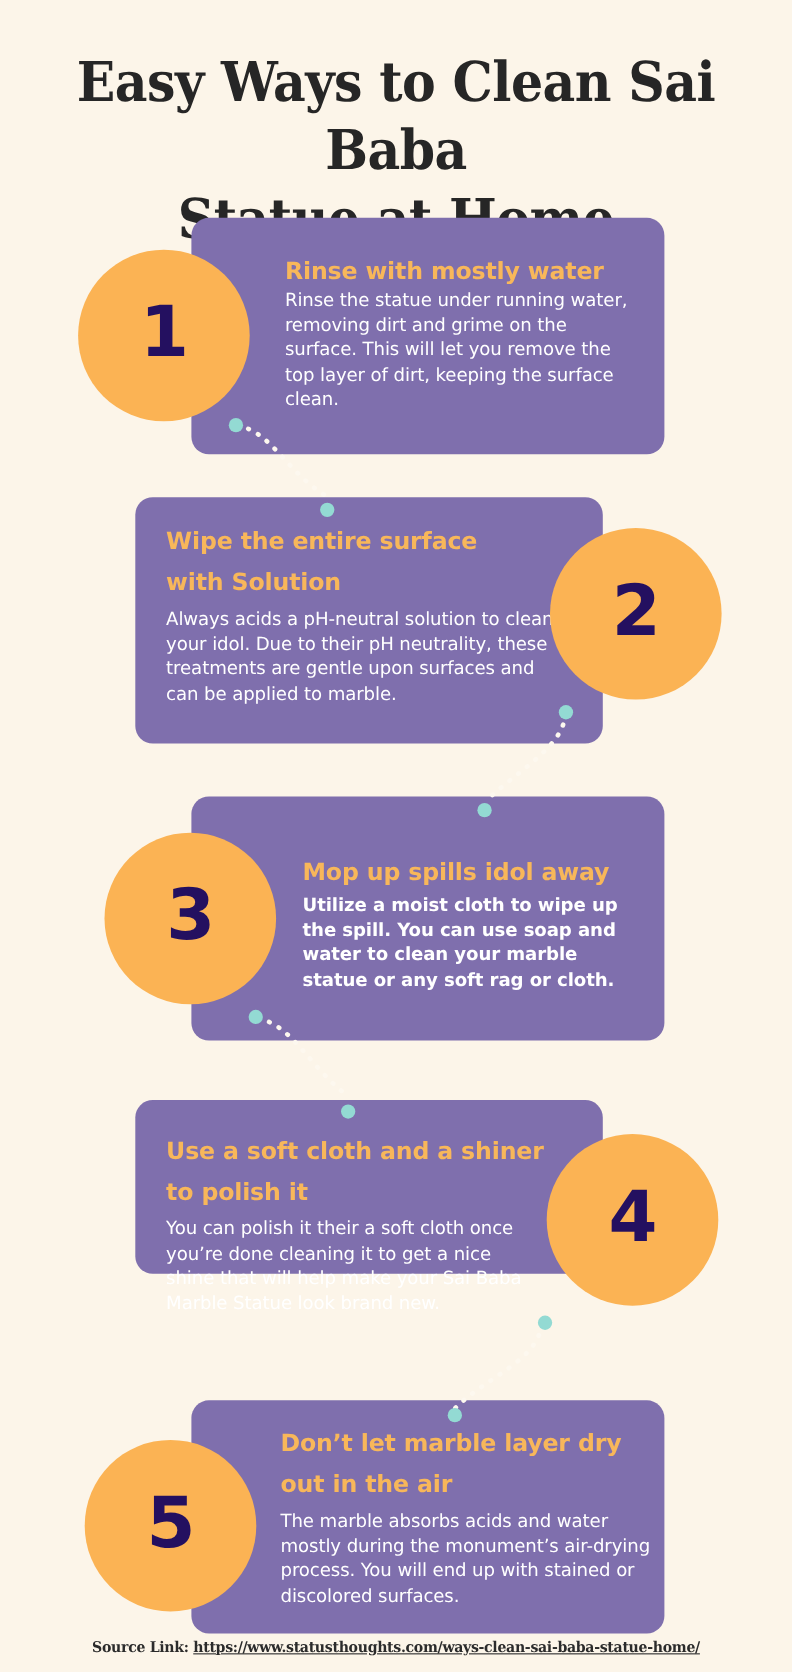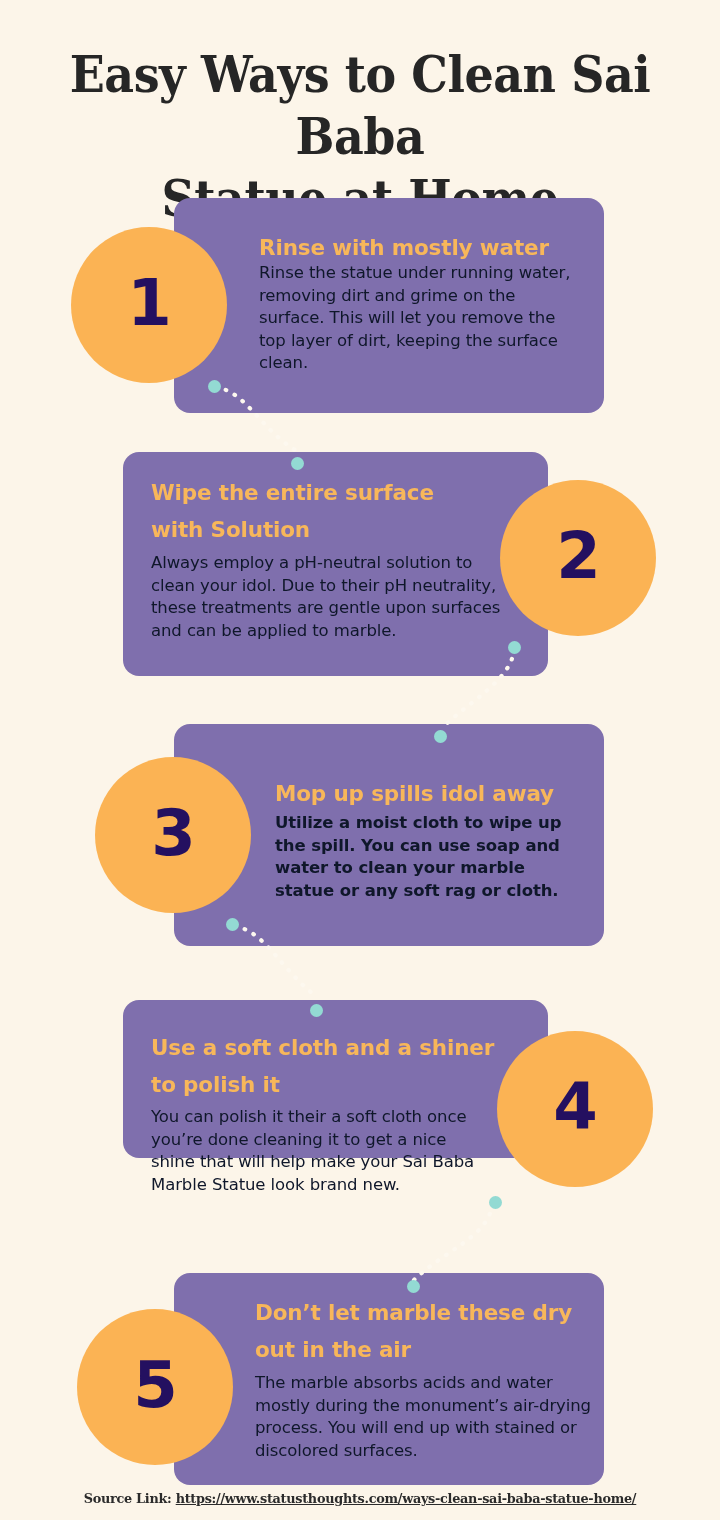--- a/index.html
+++ b/index.html
@@ -49,21 +49,21 @@
     z-index: 2;
   }
   .card .heading {
     color: #f8b75a;
     font-weight: bold;
     font-size: 21.5px;
     line-height: 37px;
     letter-spacing: -0.15px;
   }
   .card .body {
-    color: #0f172a;
+    color: #ffffff;
     font-size: 16.5px;
     line-height: 22.5px;
     letter-spacing: -0.1px;
   }
 
   
   #card1 { left: 174px; top: 198px; width: 430px; height: 215px; }
   #card1 .heading { position: absolute; left: 85px; top: 31px; width: 330px; }
   #card1 .body    { position: absolute; left: 85px; top: 64px; width: 320px; }
 
@@ -166,21 +166,21 @@
   </div>
 
   <div class="node" style="left:208px; top:380px;"></div>
   <div class="node" style="left:291px; top:457px;"></div>
   <svg class="connector" style="left:200px; top:378px;" width="110" height="95" viewBox="0 0 110 95">
     <path d="M16 9 C 46 14, 60 50, 95 72" stroke="#fdf8ef" stroke-width="4.2" fill="none" stroke-linecap="round" stroke-dasharray="0.6 9.5"></path>
   </svg>
 
   <div class="card" id="card2">
     <div class="heading">Wipe the entire surface with Solution</div>
-    <div class="body">Always employ a pH-neutral solution to clean your idol. Due to their pH neutrality, these treatments are gentle upon surfaces and can be applied to marble.</div>
+    <div class="body">Always acids a pH-neutral solution to clean your idol. Due to their pH neutrality, these treatments are gentle upon surfaces and can be applied to marble.</div>
   </div>
   <div class="circle" id="circle2">
     <span>2</span>
   </div>
 
   <div class="node" style="left:508px; top:641px;"></div>
   <div class="node" style="left:434px; top:730px;"></div>
   <svg class="connector" style="left:428px; top:640px;" width="100" height="100" viewBox="0 0 100 100">
     <path d="M86 9 C 84 40, 40 62, 13 89" stroke="#fdf8ef" stroke-width="4.2" fill="none" stroke-linecap="round" stroke-dasharray="0.6 9.5"></path>
   </svg>
@@ -207,21 +207,21 @@
     <span>4</span>
   </div>
 
   <div class="node" style="left:489px; top:1196px;"></div>
   <div class="node" style="left:407px; top:1280px;"></div>
   <svg class="connector" style="left:400px; top:1194px;" width="105" height="100" viewBox="0 0 105 100">
     <path d="M92 10 C 90 42, 42 58, 14 86" stroke="#fdf8ef" stroke-width="4.2" fill="none" stroke-linecap="round" stroke-dasharray="0.6 9.5"></path>
   </svg>
 
   <div class="card" id="card5">
-    <div class="heading">Don’t let marble these dry out in the air</div>
+    <div class="heading">Don’t let marble layer dry out in the air</div>
     <div class="body">The marble absorbs acids and water mostly during the monument’s air-drying process. You will end up with stained or discolored surfaces.</div>
   </div>
   <div class="circle" id="circle5">
     <span>5</span>
   </div>
 
   <div class="source">
     <span>Source Link:</span>
     <span class="url">https://www.statusthoughts.com/ways-clean-sai-baba-statue-home/</span>
   </div>

